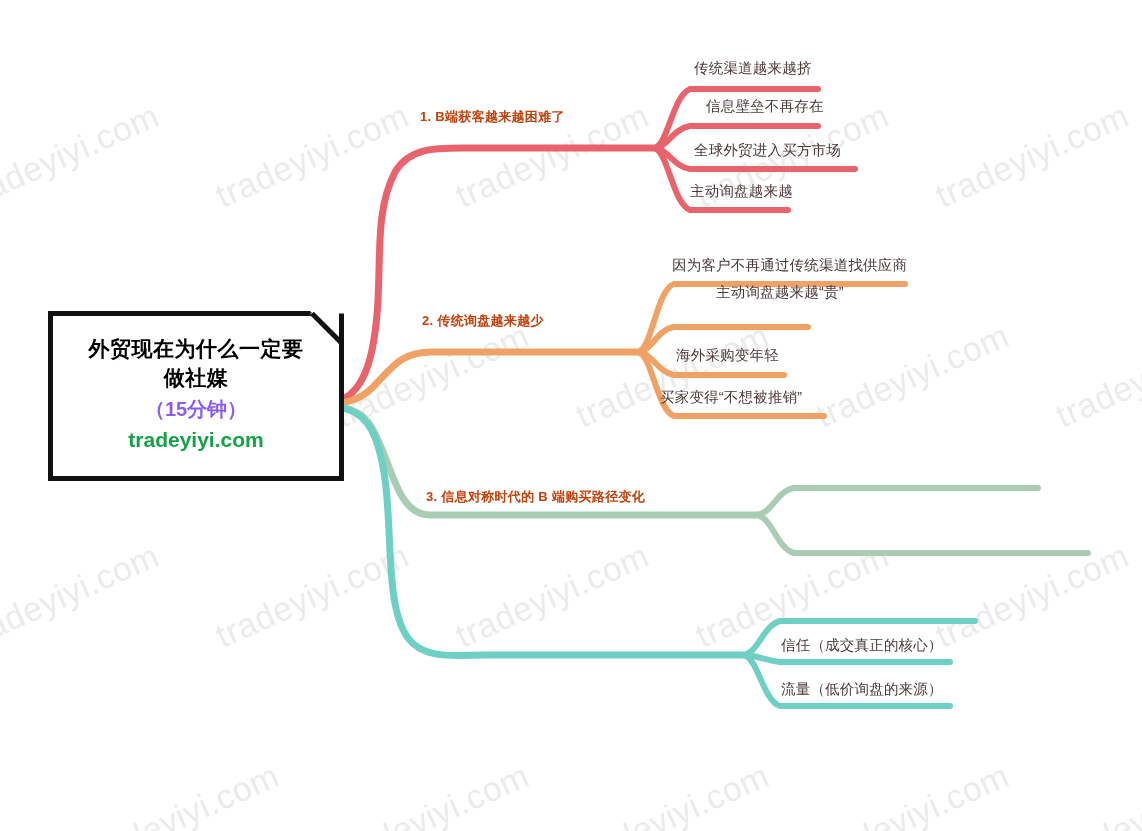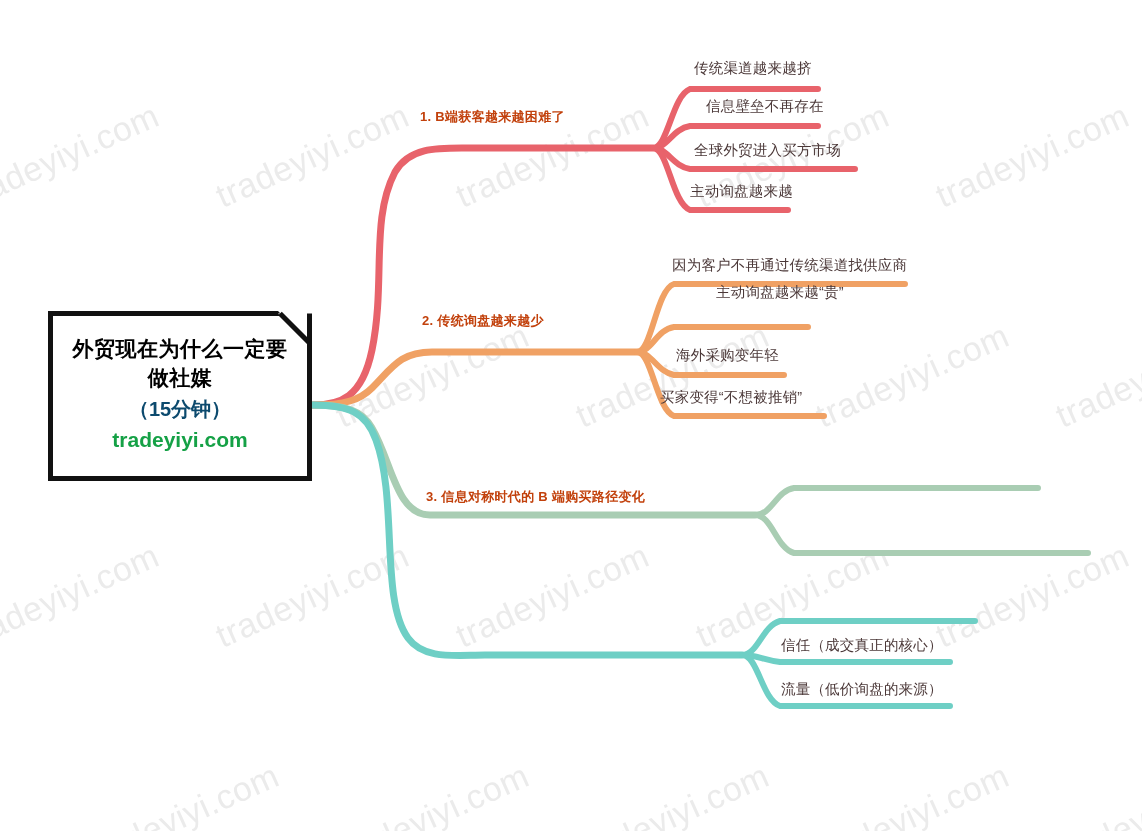--- a/index.html
+++ b/index.html
@@ -42,21 +42,21 @@
     position: absolute;
     inset: 0;
     z-index: 2;
   }
 
   
   #root-node {
     position: absolute;
     left: 48px;
     top: 311px;
-    width: 264px;
+    width: 296px;
     height: 170px;
     z-index: 4;
     box-sizing: border-box;
   }
   #root-node .sheet {
     position: absolute;
     inset: 0;
     background: #ffffff;
     border: 5px solid #111111;
     box-sizing: border-box;
@@ -86,21 +86,21 @@
     font-size: 21px;
     font-weight: bold;
     color: #000000;
     line-height: 1.35;
     letter-spacing: 0.5px;
     max-width: 215px;
   }
   .root-sub {
     font-size: 20px;
     font-weight: bold;
-    color: #0c4a6e;
+    color: #8b5cf6;
     line-height: 1.5;
     margin-top: 2px;
   }
   .root-url {
     font-size: 21px;
     font-weight: bold;
     color: #15a146;
     line-height: 1.4;
     margin-top: 1px;
   }

